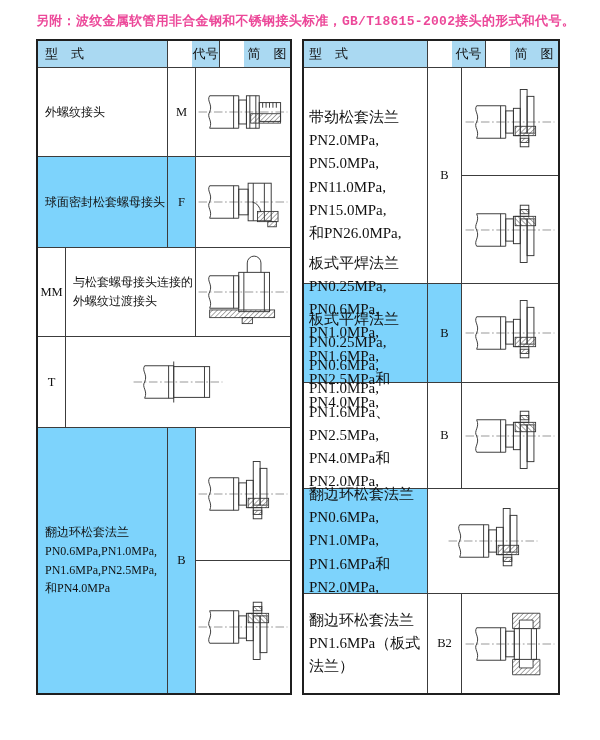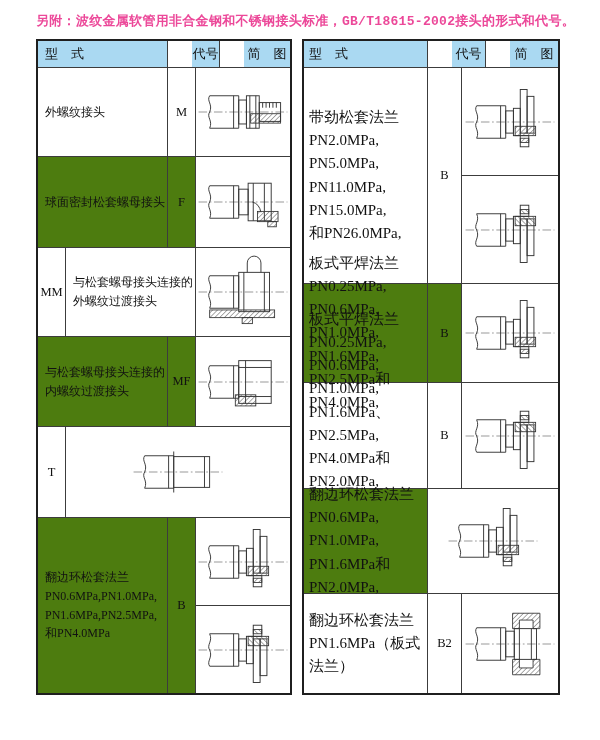--- a/index.html
+++ b/index.html
@@ -32,21 +32,21 @@
   .cell { border-right: 1px solid #3c3c3c; display: flex; align-items: center; }
   .cell:last-child { border-right: none; }
   .c-type { justify-content: flex-end; }
   .tbl-left  .c-type { width: 130px; padding: 0 2px 0 7px; font-size: 12px; line-height: 1.55; }
   .tbl-right .c-type { width: 124px; padding: 0 2px 0 5px; font-size: 15px; line-height: 1.55; }
   .tbl-left  .c-code { width: 28px; }
   .tbl-right .c-code { width: 34px; }
   .c-code { justify-content: center; font-size: 12.5px; }
   .c-diag { flex: 1; justify-content: center; }
   .c-type span { white-space: pre-line; display: block; width: 100%; }
-  .hl { background: #4d7c0f; }
+  .hl { background: #7dd3fc; }
   .hdr .cell { background: #aad9f2; justify-content: center; font-size: 13px; }
   .h-row { height: 27px; gap: 24px; }
   
   .c-diag.split { flex-direction: column; align-items: stretch; padding: 0; }
   .c-diag.split .half { flex: 1; display: flex; align-items: center; justify-content: center; }
   .c-diag.split .half:first-child { border-bottom: 1px solid #3c3c3c; }
   .c-diag svg { width: 94px; height: 80px; display: block; }
   .defs-holder { position: absolute; width: 0; height: 0; overflow: hidden; }
 </style>
 </head>
@@ -196,33 +196,20 @@
     <div class="cell c-type">
         <span>与松套螺母接头连接的外螺纹过渡接头</span>
       </div>
     <div class="cell c-diag">
       <svg viewBox="0 0 110 90">
           <use href="#d-mm"></use>
         </svg>
     </div>
   </div>
 
-  <div class="row" style="height:90px">
-    <div class="cell c-type hl">
-        <span>与松套螺母接头连接的内螺纹过渡接头</span>
-      </div>
-    <div class="cell c-code hl">
-        <span>MF</span>
-      </div>
-    <div class="cell c-diag">
-      <svg viewBox="0 0 110 90">
-          <use href="#d-mf"></use>
-        </svg>
-    </div>
-  </div>
 
   <div class="row" style="height:91px">
     <div class="cell c-code">
         <span>T</span>
       </div>
     <div class="cell c-diag">
       <svg viewBox="0 0 110 90">
           <use href="#d-t"></use>
         </svg>
     </div>

